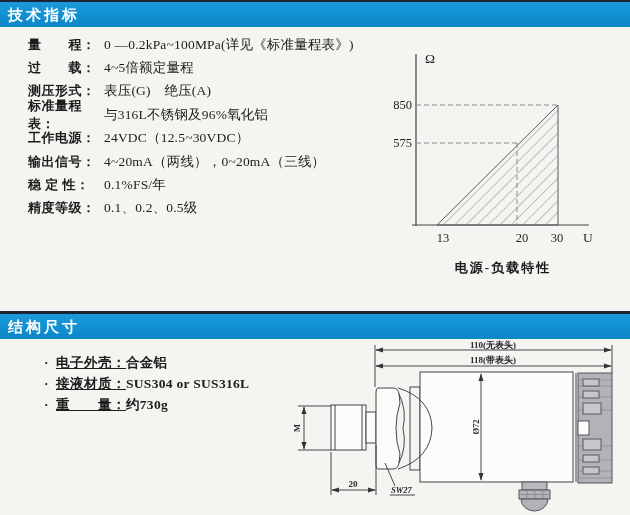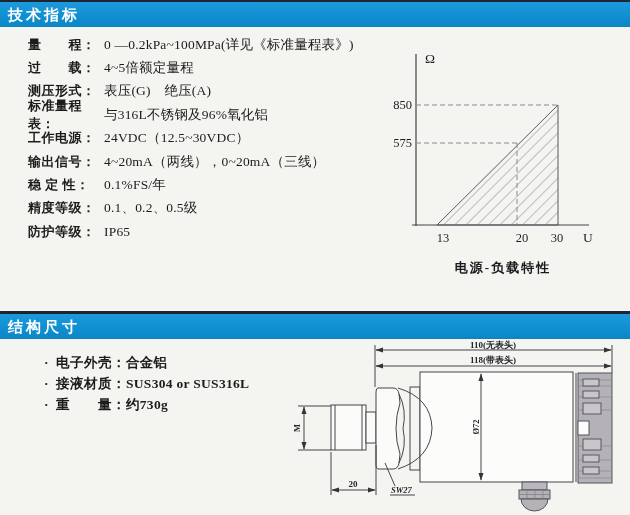--- a/index.html
+++ b/index.html
@@ -17,21 +17,21 @@
   .spec-row{display:flex;height:23.4px;align-items:center;font-size:13.5px;}
   .spec-label{width:76px;flex:none;font-weight:bold;font-size:13px;letter-spacing:0.5px;}
   .spec-value{white-space:nowrap;letter-spacing:0.2px;}
 
   .chart-wrap{position:absolute;left:385px;top:45px;width:230px;height:235px;}
   .chart-wrap svg{display:block;}
 
   .bullets{position:absolute;left:44px;top:352px;width:330px;}
   .bullet-row{display:flex;height:21.4px;align-items:center;font-size:13.5px;font-weight:bold;}
   .bullet-dot{width:12px;flex:none;font-weight:bold;}
-  .bullet-label{flex:none;letter-spacing:0.5px;}
+  .bullet-label{flex:none;letter-spacing:0.5px;text-decoration:underline;}
   .bullet-value{letter-spacing:0.3px;text-align:right;}
 
   .drawing-wrap{position:absolute;left:285px;top:340px;width:345px;height:175px;}
 
   svg text{font-family:"Liberation Serif","DejaVu Serif",serif;}
   .dwg-dim{font-size:9px;font-weight:bold;fill:#26262c;}
   .dwg-dim-sm{font-size:8.5px;font-weight:bold;fill:#26262c;}
   .chart-tick{font-size:12.5px;fill:#1e1e22;}
   .chart-unit{font-size:13.5px;fill:#1e1e22;}
   .chart-caption{font-size:13px;font-weight:bold;fill:#1a1a1e;letter-spacing:2px;}
@@ -70,24 +70,20 @@
         <span class="spec-label">输出信号：</span>
         <span class="spec-value">4~20mA（两线），0~20mA（三线）</span>
       </div>
     <div class="spec-row">
         <span class="spec-label">稳 定 性：</span>
         <span class="spec-value">0.1%FS/年</span>
       </div>
     <div class="spec-row">
         <span class="spec-label">精度等级：</span>
         <span class="spec-value">0.1、0.2、0.5级</span>
-      </div>
-    <div class="spec-row">
-        <span class="spec-label">防护等级：</span>
-        <span class="spec-value">IP65</span>
       </div>
   </div>
 
   <div class="chart-wrap">
     <svg width="230" height="235" viewBox="0 0 230 235">
       <defs>
         <pattern id="hatch" width="8" height="8" patternUnits="userSpaceOnUse" patternTransform="rotate(45)">
           <line x1="0" y1="0" x2="0" y2="8" stroke="#85858b" stroke-width="1"></line>
         </pattern>
       </defs>

